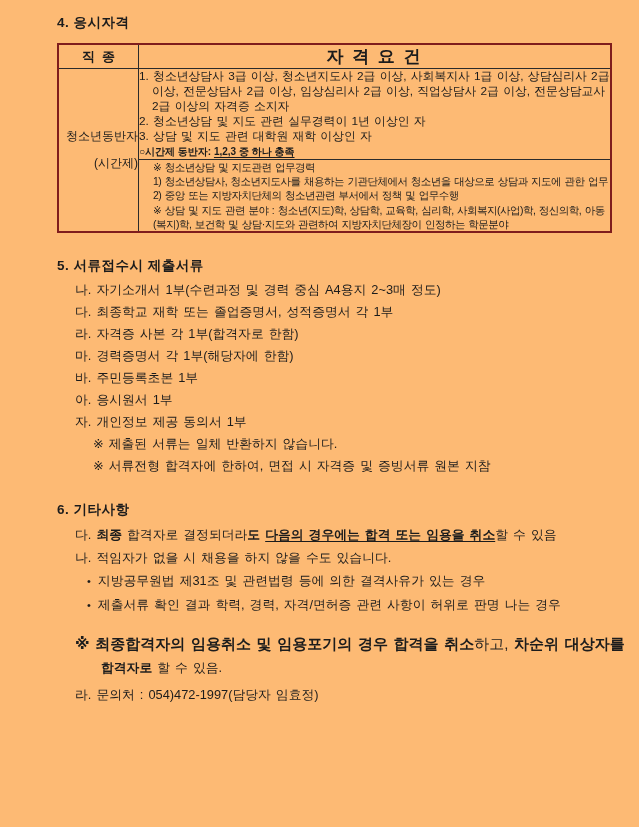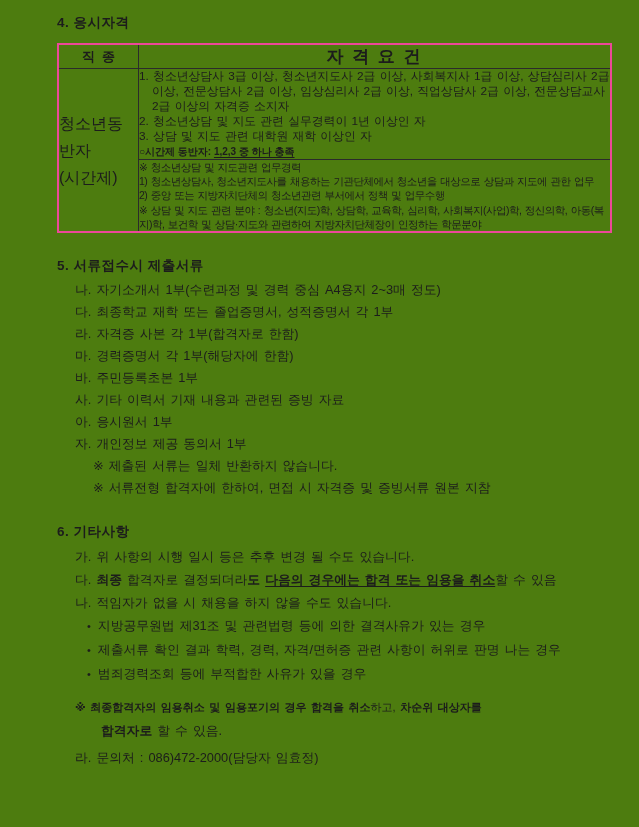--- a/index.html
+++ b/index.html
@@ -1,55 +1,55 @@
 <!DOCTYPE html>
 <html><head>
 <meta charset="utf-8">
 <style>
   html,body{margin:0;padding:0;background:#e8e8e8;}
   .page{
-    width:639px;height:827px;background:#4d7c0f;position:relative;
+    width:639px;height:827px;background:#fdba74;position:relative;
     font-family:"Liberation Sans","DejaVu Sans",sans-serif;
     color:#1c1c1c;margin:0 auto;overflow:hidden;
   }
   .content{position:absolute;left:57px;top:14px;width:557px;}
 
   
   .sec-title{font-size:13.5px;font-weight:bold;letter-spacing:0.5px;}
 
   
   table.qual-table{
     border-collapse:collapse;width:555px;margin-top:11px;
     table-layout:fixed;
   }
   table.qual-table th,table.qual-table td{
     border:1px solid #2b2b2b;padding:0;vertical-align:middle;
   }
-  table.qual-table{border:2px solid #ec4899;}
+  table.qual-table{border:2px solid #7f1d1d;}
   th.th-job{width:79px;height:21px;font-size:13px;font-weight:bold;text-align:center;white-space:pre;}
   th.th-req{font-size:17px;font-weight:bold;text-align:center;letter-spacing:2px;}
-  td.job-cell{width:79px;text-align:left;font-size:16px;line-height:27px;}
+  td.job-cell{width:79px;text-align:right;font-size:12px;line-height:27px;}
   td.qual-cell{padding:2px 4px 1px 4px;border-radius:9px;}
   .qual-line{font-size:11.8px;line-height:14.9px;padding-left:13px;text-indent:-13px;word-spacing:1px;}
   .parttime-line{font-size:10px;line-height:15.5px;font-weight:bold;}
   .u{text-decoration:underline;text-underline-offset:2px;}
   td.notes-cell{padding:1px 3px 2px 3px;}
-  .tnote{font-size:10.5px;line-height:14.2px;letter-spacing:-0.5px;word-spacing:1px;white-space:nowrap;overflow:hidden;}
+  .tnote{font-size:10.5px;line-height:14.2px;letter-spacing:-0.5px;word-spacing:1px;white-space:nowrap;overflow:hidden;margin-left:14px;}
   .tnote.wrap{white-space:normal;overflow:visible;}
 
   
   .sec5{margin-top:24px;}
   .sec6{margin-top:24px;}
   .item{font-size:12.8px;line-height:22px;padding-left:18px;word-spacing:1.5px;white-space:nowrap;}
   .sec6 .item{line-height:23px;}
   .note-indent{padding-left:36px;}
   .bullet-item{font-size:12.8px;line-height:23px;padding-left:30px;word-spacing:1.5px;white-space:nowrap;}
   .bullet-dot{font-size:11px;margin-right:7px;}
   .b{font-weight:bold;}
-  .note-line1{font-size:11px;line-height:24px;padding-left:18px;margin-top:9px;word-spacing:1.5px;white-space:nowrap;}
+  .note-line1{font-size:15px;line-height:24px;padding-left:18px;margin-top:15px;word-spacing:1.5px;white-space:nowrap;}
   .note-line2{font-size:12.8px;line-height:24px;padding-left:44px;word-spacing:1.5px;white-space:nowrap;}
   .contact{margin-top:3px;}
   .items-block{margin-top:4px;}
 </style>
 </head>
 <body>
 
 <div class="page">
   <div class="content">
 
@@ -85,37 +85,34 @@
       </table>
 
     <div class="sec5">
       <div class="sec-title">5. 서류접수시 제출서류</div>
       <div class="items-block">
         <div class="item">나. 자기소개서 1부(수련과정 및 경력 중심 A4용지 2~3매 정도)</div>
         <div class="item">다. 최종학교 재학 또는 졸업증명서, 성적증명서 각 1부</div>
         <div class="item">라. 자격증 사본 각 1부(합격자로 한함)</div>
         <div class="item">마. 경력증명서 각 1부(해당자에 한함)</div>
         <div class="item">바. 주민등록초본 1부</div>
-        <div class="item">사. 기타 이력서 기재 내용과 관련된 증빙 자료</div>
         <div class="item">아. 응시원서 1부</div>
         <div class="item">자. 개인정보 제공 동의서 1부</div>
         <div class="item note-indent">※ 제출된 서류는 일체 반환하지 않습니다.</div>
         <div class="item note-indent">※ 서류전형 합격자에 한하여, 면접 시 자격증 및 증빙서류 원본 지참</div>
       </div>
     </div>
 
     <div class="sec6">
       <div class="sec-title">6. 기타사항</div>
       <div class="items-block">
-        <div class="item">가. 위 사항의 시행 일시 등은 추후 변경 될 수도 있습니다.</div>
         <div class="item"><span>다. </span><span class="b">최종</span><span> 합격자로 결정되더라</span><span class="b">도 </span><span class="b u">다음의 경우에는 합격 또는 임용을 취소</span><span>할 수 있음</span></div>
         <div class="item">나. 적임자가 없을 시 채용을 하지 않을 수도 있습니다.</div>
         <div class="bullet-item"><span class="bullet-dot">•</span><span>지방공무원법 제31조 및 관련법령 등에 의한 결격사유가 있는 경우</span></div>
         <div class="bullet-item"><span class="bullet-dot">•</span><span>제출서류 확인 결과 학력, 경력, 자격/면허증 관련 사항이 허위로 판명 나는 경우</span></div>
-        <div class="bullet-item"><span class="bullet-dot">•</span><span>범죄경력조회 등에 부적합한 사유가 있을 경우</span></div>
         <div class="note-line1"><span class="b">※ 최종합격자의 임용취소 및 임용포기의 경우 합격을 취소</span><span>하고, </span><span class="b">차순위 대상자를</span></div>
         <div class="note-line2"><span class="b">합격자로</span><span> 할 수 있음.</span></div>
-        <div class="item contact">라. 문의처 : 086)472-2000(담당자 임효정)</div>
+        <div class="item contact">라. 문의처 : 054)472-1997(담당자 임효정)</div>
       </div>
     </div>
 
   </div>
 </div>
 
 </body></html>

